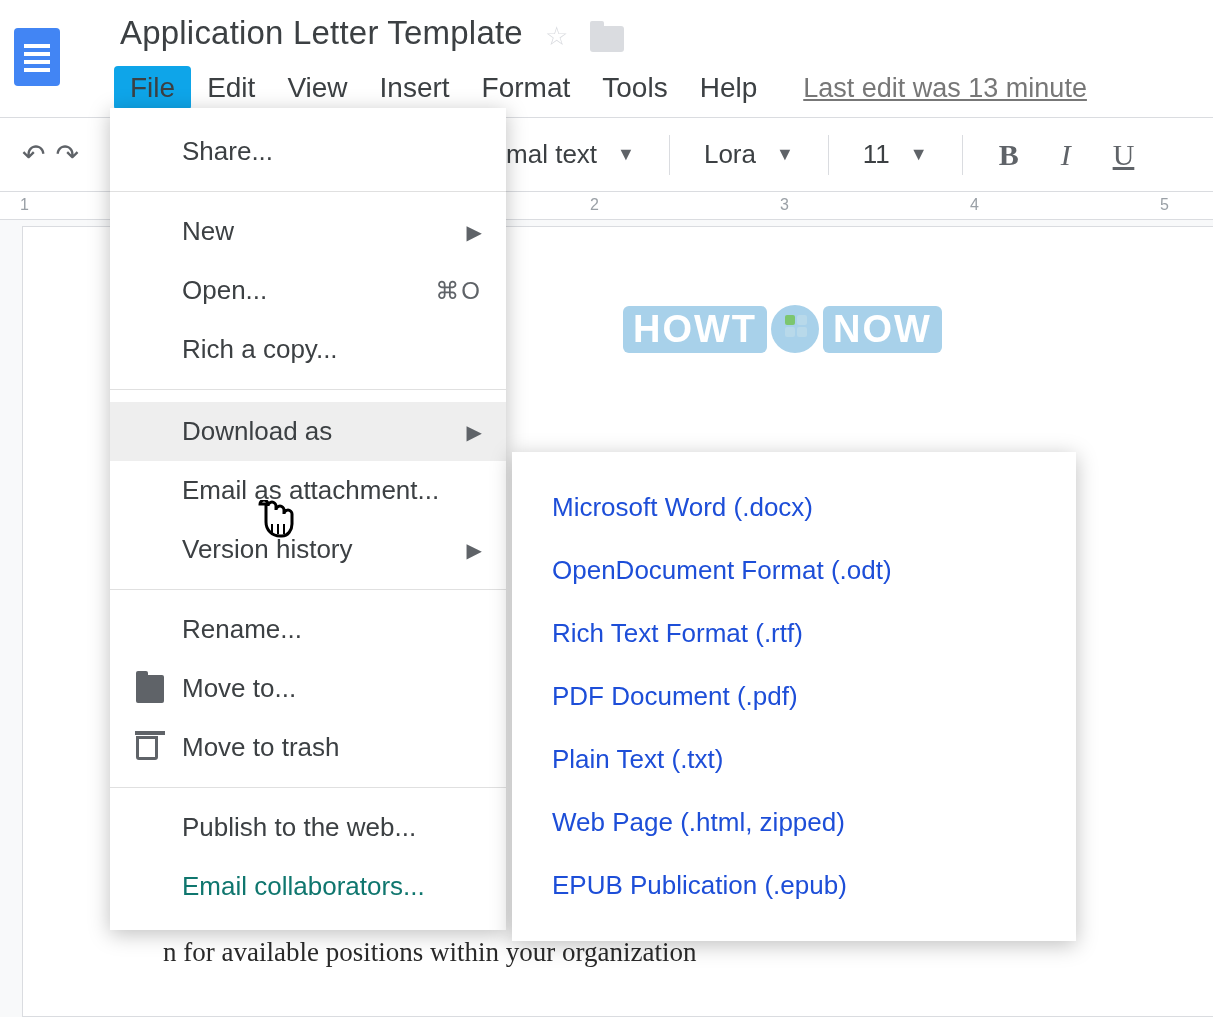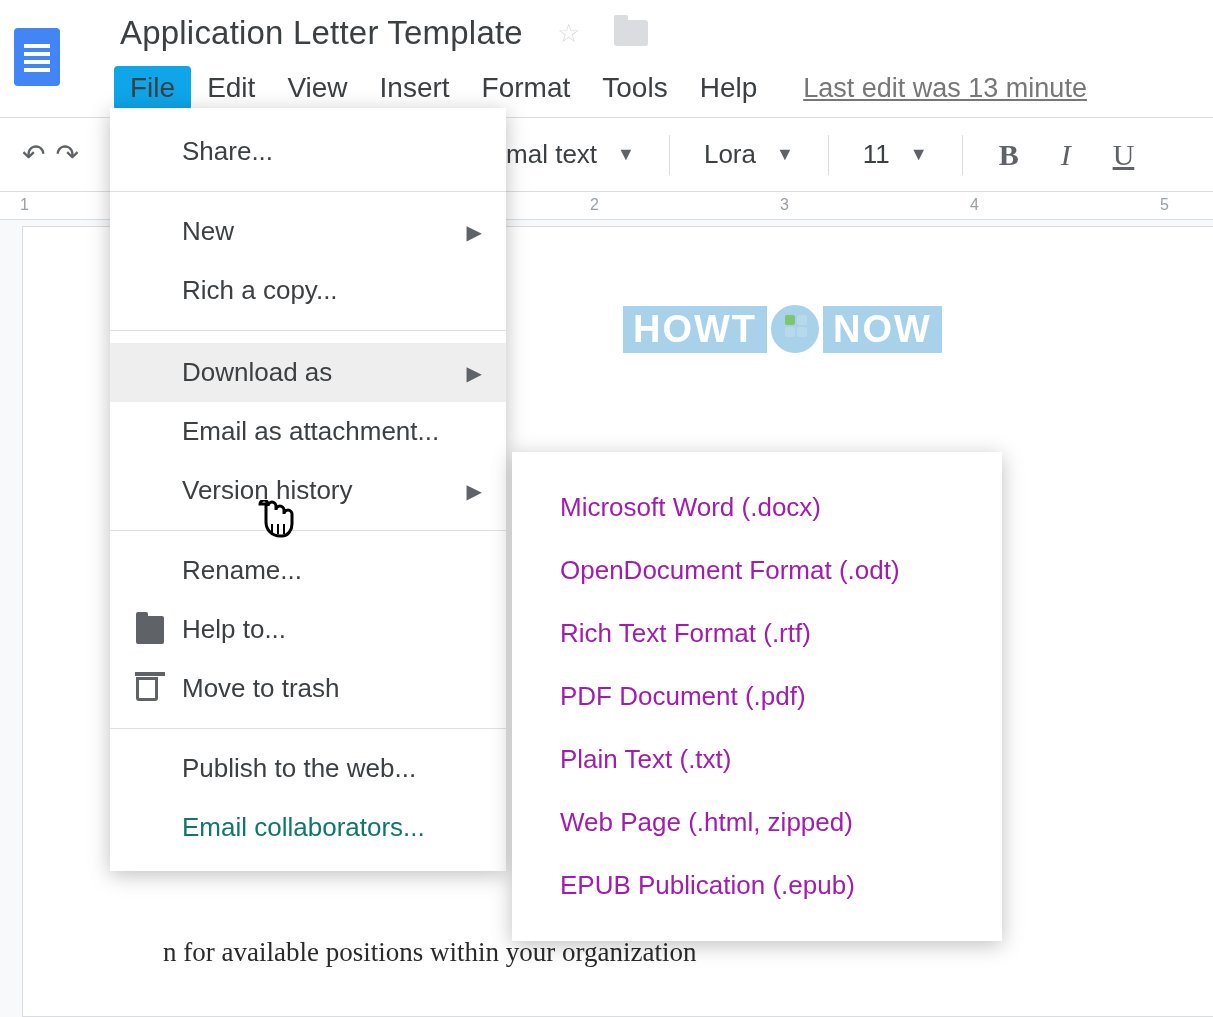--- a/index.html
+++ b/index.html
@@ -2,21 +2,21 @@
 <html><head>
 <meta charset="utf-8">
 <style>
 * { margin: 0; padding: 0; box-sizing: border-box; font-family: Arial, Helvetica, sans-serif; }
 html, body { width: 1213px; height: 1017px; background: #fff; overflow: hidden; }
 
 
 .header { position: relative; height: 118px; border-bottom: 1px solid #dadce0; }
 .doc-icon { position: absolute; left: 14px; top: 28px; width: 46px; height: 58px; background: #4285f4; border-radius: 4px; }
 .doc-icon::before { content: ""; position: absolute; left: 10px; top: 16px; width: 26px; height: 4px; background: #fff; box-shadow: 0 8px 0 #fff, 0 16px 0 #fff, 0 24px 0 #fff; }
-.title-row { position: absolute; left: 120px; top: 14px; display: flex; align-items: center; gap: 34px; }
+.title-row { position: absolute; left: 120px; top: 14px; display: flex; align-items: flex-end; gap: 22px; }
 .doc-title { font-size: 33px; color: #3c4043; letter-spacing: 0.2px; }
 .star-icon { font-size: 26px; color: #dadce0; }
 .folder-icon { width: 34px; height: 26px; background: #dadce0; border-radius: 3px; position: relative; }
 .folder-icon::before { content: ""; position: absolute; top: -5px; left: 0; width: 14px; height: 8px; background: #dadce0; border-radius: 2px 2px 0 0; }
 .menubar { position: absolute; left: 114px; top: 66px; display: flex; align-items: center; gap: 0; font-size: 28px; color: #3c4043; }
 .menubar .mi { padding: 6px 16px; border-radius: 4px; cursor: pointer; }
 .menubar .mi.active { background: #0ea5e9; }
 .last-edit { margin-left: 30px; color: #777; text-decoration: underline; font-size: 27px; }
 
 
@@ -36,41 +36,41 @@
 .ruler .r1 { position: absolute; left: 20px; top: 4px; }
 .ruler .r2 { position: absolute; left: 590px; top: 4px; }
 .ruler .r3 { position: absolute; left: 780px; top: 4px; }
 .ruler .r4 { position: absolute; left: 970px; top: 4px; }
 .ruler .r5 { position: absolute; left: 1160px; top: 4px; }
 
 
 .canvas { position: absolute; left: 0; top: 220px; right: 0; bottom: 0; background: #f8f9fa; }
 .page { position: absolute; left: 22px; top: 6px; right: -200px; bottom: 0; background: #fff; border: 1px solid #dadce0; }
 .watermark { position: absolute; top: 78px; left: 600px; display: flex; gap: 10px; align-items: center; }
-.wm-box { background: #a8d1ea; color: #fff; font-weight: bold; font-size: 38px; padding: 2px 10px; border-radius: 0; letter-spacing: 2px; }
+.wm-box { background: #a8d1ea; color: #fff; font-weight: bold; font-size: 38px; padding: 2px 10px; border-radius: 6px; letter-spacing: 2px; }
 .wm-circle { width: 48px; height: 48px; background: #a8d1ea; border-radius: 50%; margin: 0 -6px; position: relative; }
 .wm-circle::after{content:"";position:absolute;left:14px;top:10px;width:10px;height:10px;background:#7cc66f;border-radius:2px;box-shadow:12px 0 #b8d9ea,0 12px #b8d9ea,12px 12px #b8d9ea;}
 .doc-body { position: absolute; left: 140px; right: 20px; top: 710px; font-family: 'Georgia', serif; font-size: 27px; color: #2a2a2a; }
 
 
 .file-menu { position: absolute; left: 110px; top: 108px; width: 396px; background: #fff; box-shadow: 0 4px 20px rgba(0,0,0,0.25); z-index: 50; font-size: 26px; color: #3c4043; padding: 14px 0; }
 .fm-item { display: flex; align-items: center; padding: 14px 24px 14px 72px; position: relative; cursor: pointer; }
 .fm-item.hl { background: #eeeeee; margin-top: 12px; }
 .fm-shortcut { margin-left: auto; color: #5f6368; font-size: 24px; letter-spacing: 2px; }
 .fm-arrow { margin-left: auto; color: #5f6368; font-size: 20px; }
 .fm-sep { height: 1px; background: #e0e0e0; margin: 10px 0; }
 .fm-icon { position: absolute; left: 26px; width: 28px; height: 28px; }
 .fm-icon.folder { background: #5f6368; border-radius: 2px; }
 .fm-icon.folder::before { content:""; position:absolute; top:-4px; left:0; width:12px; height:6px; background:#5f6368; border-radius:2px 2px 0 0; }
 .fm-icon.trash { border: 3px solid #5f6368; border-radius: 0 0 3px 3px; height: 24px; width: 22px; }
 .fm-icon.trash::before { content:""; position:absolute; top:-8px; left:-4px; width:30px; height:4px; background:#5f6368; }
 .fm-dis { color: #0f766e; }
 
 
-.sub-menu { position: absolute; left: 512px; top: 452px; width: 490px; background: #fff; box-shadow: 0 4px 20px rgba(0,0,0,0.25); z-index: 60; font-size: 26px; color: #a21caf; padding: 24px 8px; }
+.sub-menu { position: absolute; left: 512px; top: 452px; width: 564px; background: #fff; box-shadow: 0 4px 20px rgba(0,0,0,0.25); z-index: 60; font-size: 26px; color: #1d4ed8; padding: 24px 0; }
 .sm-item { padding: 16px 40px; cursor: pointer; }
 
 
 .cursor { position: absolute; left: 254px; top: 500px; z-index: 100; font-size: 40px; pointer-events: none; }
 </style>
 </head>
 <body>
 
 <div class="header">
   <div class="doc-icon"></div>
@@ -137,41 +137,45 @@
 <div class="file-menu">
   <div class="fm-item">
       <span>Share...</span>
     </div>
   <div class="fm-sep"></div>
   <div class="fm-item">
       <span>New</span>
       <span class="fm-arrow">▶</span>
     </div>
   <div class="fm-item">
+      <span>Open...</span>
+      <span class="fm-shortcut">⌘O</span>
+    </div>
+  <div class="fm-item">
       <span>Rich a copy...</span>
     </div>
   <div class="fm-sep"></div>
   <div class="fm-item hl">
       <span>Download as</span>
       <span class="fm-arrow">▶</span>
     </div>
   <div class="fm-item">
       <span>Email as attachment...</span>
     </div>
   <div class="fm-item">
       <span>Version history</span>
       <span class="fm-arrow">▶</span>
     </div>
   <div class="fm-sep"></div>
   <div class="fm-item">
       <span>Rename...</span>
     </div>
   <div class="fm-item">
       <span class="fm-icon folder"></span>
-      <span>Help to...</span>
+      <span>Move to...</span>
     </div>
   <div class="fm-item">
       <span class="fm-icon trash"></span>
       <span>Move to trash</span>
     </div>
   <div class="fm-sep"></div>
   <div class="fm-item">
       <span>Publish to the web...</span>
     </div>
   <div class="fm-item fm-dis">

